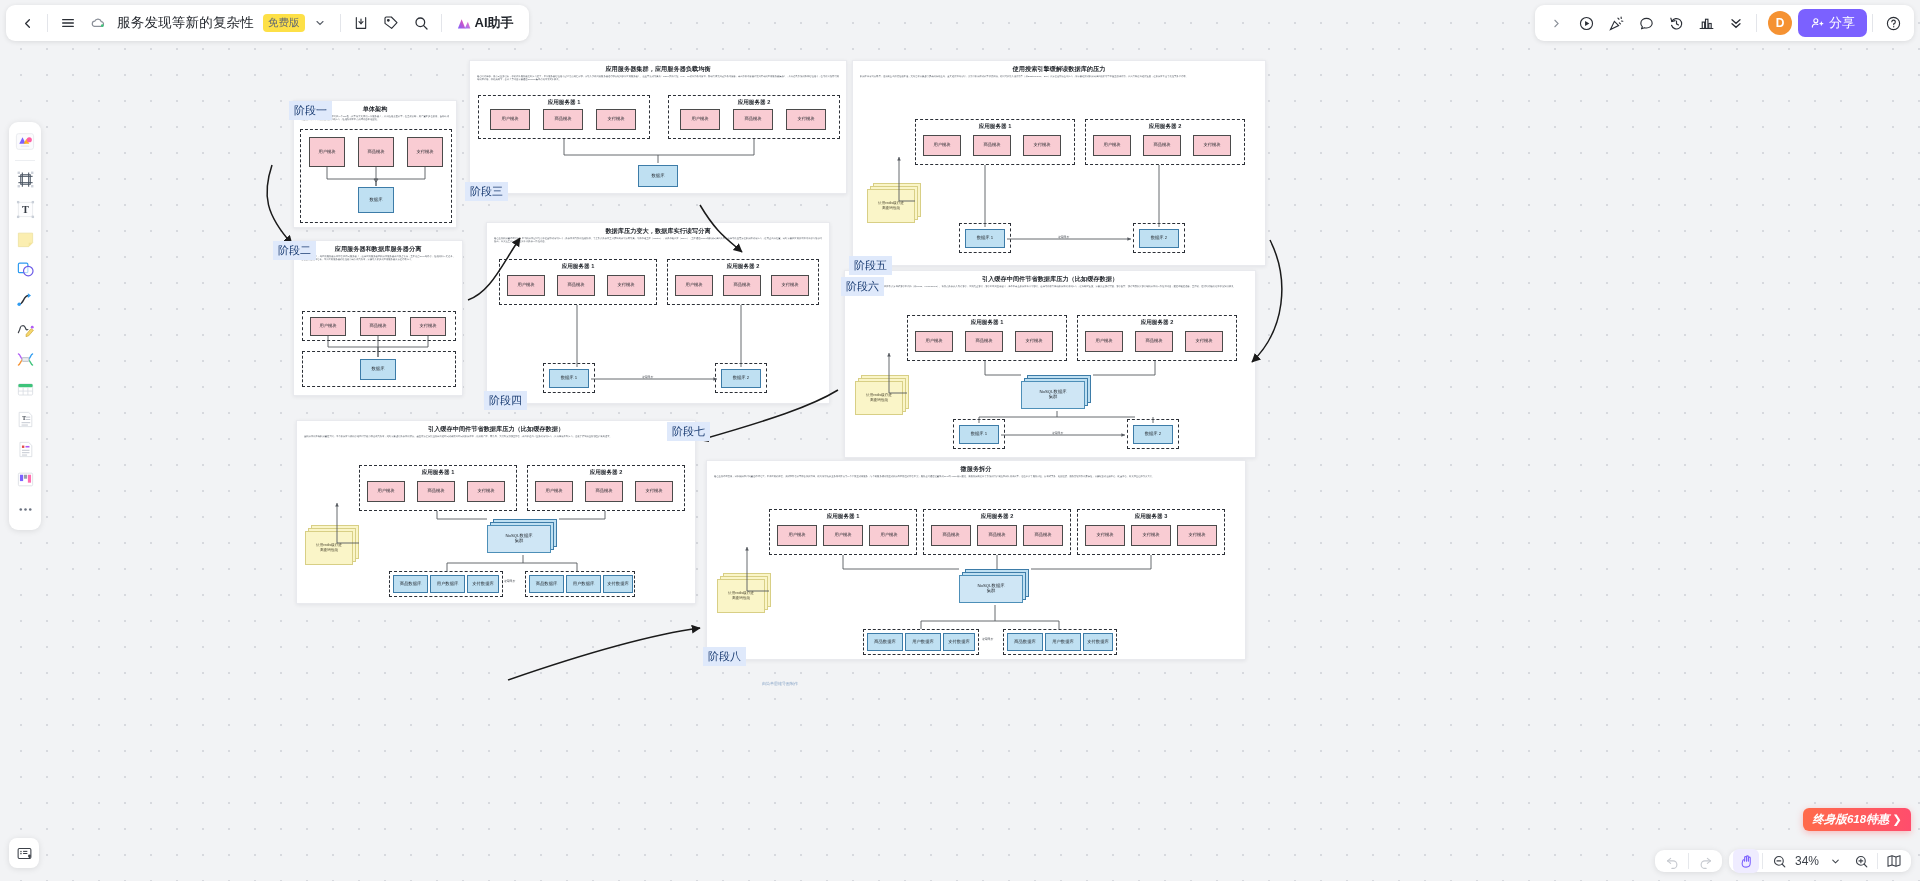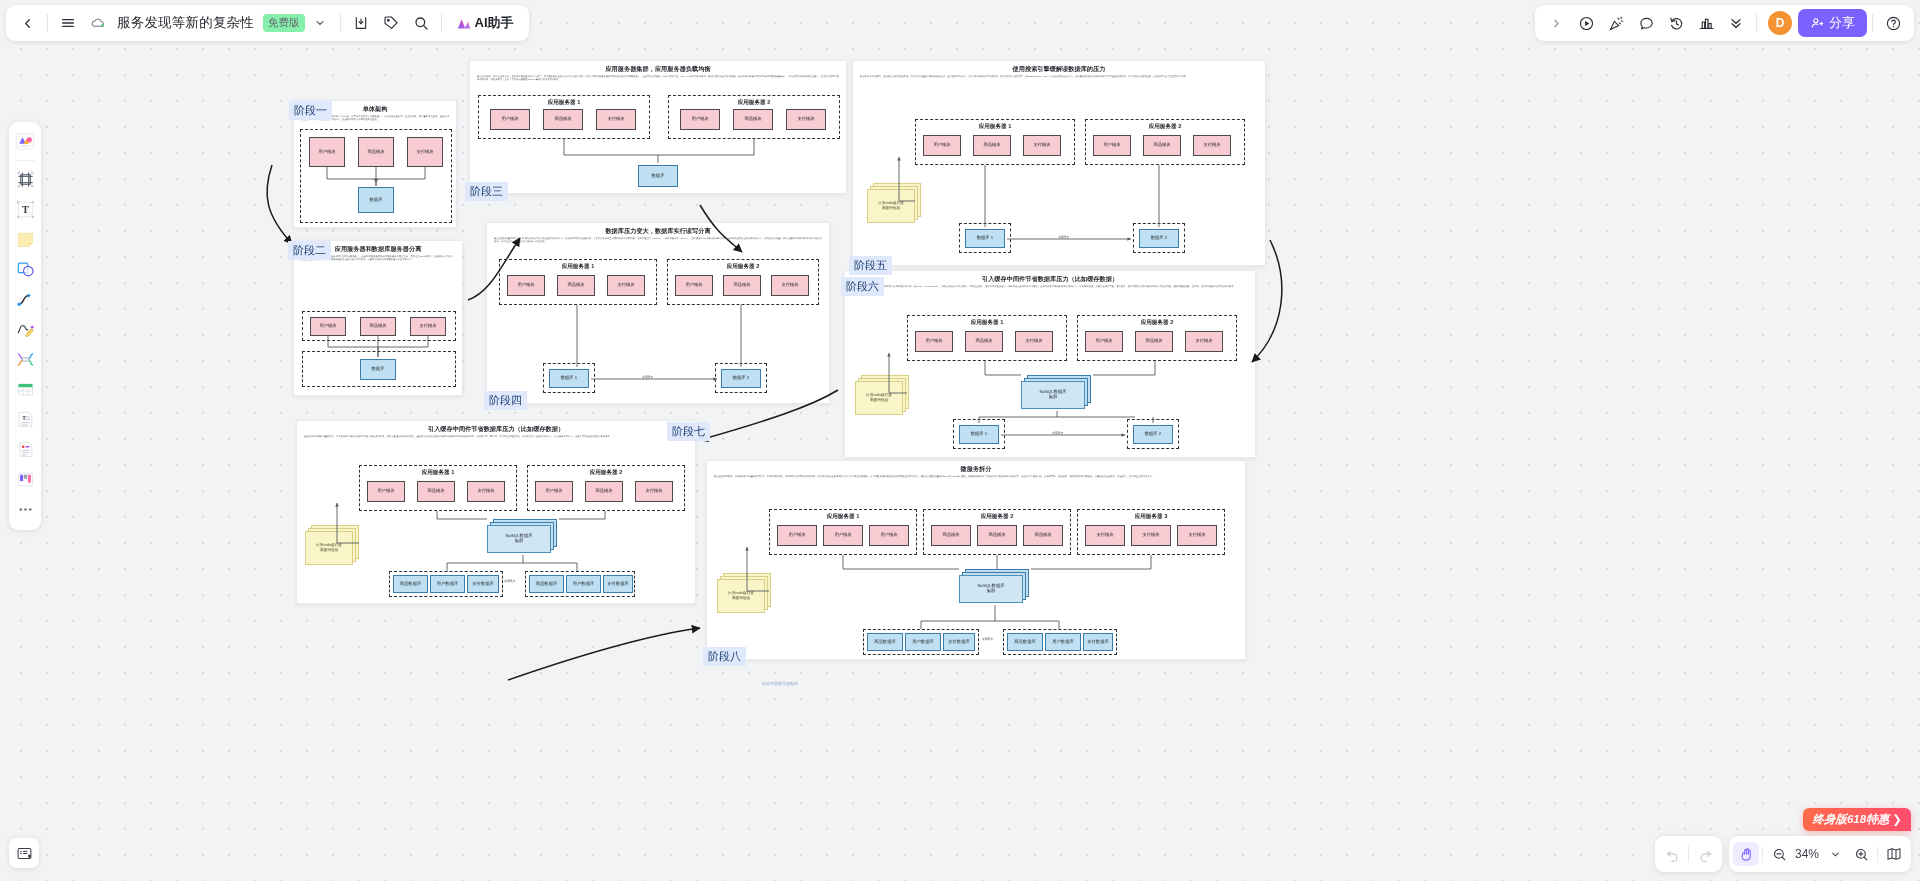--- a/index.html
+++ b/index.html
@@ -17,21 +17,21 @@
   .topbar-left {
     position: absolute; left: 6px; top: 5px; height: 36px;
     background: #fff; border-radius: 9px; display: flex; align-items: center;
     padding: 0 6px; box-shadow: 0 1px 5px rgba(0,0,0,.10);
     z-index: 60;
   }
   .tb-btn { width: 30px; height: 30px; display: flex; align-items: center; justify-content: center;
     border-radius: 6px; cursor: pointer; color: #2b2f36; }
   .tb-sep { width: 1px; height: 18px; background: #e3e5ea; margin: 0 5px; }
   .doc-title { font-size: 13.5px; color: #1f2329; white-space: nowrap; padding: 0 4px; letter-spacing: .2px; }
-  .badge-free { background: #86efac; color: #646a73; font-size: 10.5px; border-radius: 4px;
+  .badge-free { background: #fde047; color: #646a73; font-size: 10.5px; border-radius: 4px;
     padding: 2px 5px; margin-left: 5px; white-space: nowrap; }
   .ai-btn { display: flex; align-items: center; gap: 4px; padding: 0 9px; height: 28px;
     border-radius: 7px; cursor: pointer; font-size: 13px; font-weight: bold; color: #1f2329; }
 
   .topbar-right {
     position: absolute; right: 6px; top: 5px; height: 36px;
     background: #fff; border-radius: 9px; display: flex; align-items: center;
     padding: 0 6px; box-shadow: 0 1px 5px rgba(0,0,0,.10); z-index: 60;
   }
   .avatar { width: 24px; height: 24px; border-radius: 50%; background: #f59232; color: #fff;
@@ -52,21 +52,21 @@
     background: #fff; border-radius: 8px; box-shadow: 0 1px 6px rgba(0,0,0,.10);
     display:flex; align-items:center; justify-content:center; cursor:pointer; z-index: 55; }
 
   
   .promo { position: absolute; right: 9px; bottom: 50px; z-index: 58;
     background: linear-gradient(95deg,#ff6b4a,#ff4d6d); color: #fff; font-size: 11.5px;
     font-weight: bold; font-style: italic; padding: 4px 9px; border-radius: 6px 6px 0 6px;
     cursor: pointer; box-shadow: 0 2px 7px rgba(255,80,80,.35); white-space: nowrap; margin-left: 36px; }
   .bottombar { position: absolute; right: 9px; bottom: 9px; display: flex; gap: 7px; z-index: 58; }
   .bb-group { background: #fff; border-radius: 9px; box-shadow: 0 1px 6px rgba(0,0,0,.10);
-    display: flex; align-items: center; height: 36px; padding: 0 4px; }
+    display: flex; align-items: center; height: 22px; padding: 0 4px; }
   .bb-btn { width: 26px; height: 24px; display:flex; align-items:center; justify-content:center;
     border-radius: 6px; cursor:pointer; color:#3c4149; }
   .bb-btn.disabled { color: #c6c9cf; }
   .bb-btn.active { background: #efecff; color: #7b61ff; }
   .bb-sep { width:1px; height:16px; background:#e6e8ec; margin:0 3px; }
   .zoom-val { font-size: 12px; color: #3c4149; min-width: 30px; text-align: center; cursor: pointer; }
 
   
   .card { position: absolute; background: #fff; border: 1px solid #e9eaee;
     box-shadow: 0 1px 4px rgba(20,20,40,.07); }
@@ -114,21 +114,21 @@
       <div class="box pink" style="left:113px;top:36px;width:36px;height:30px;">支付模块</div>
       <div class="box blue" style="left:64px;top:86px;width:36px;height:26px;">数据库</div>
       <svg class="wires" width="164" height="128">
         <path class="wire" d="M33 66 L33 78 L82 78 L82 85"></path>
         <path class="wire" d="M82 66 L82 85"></path>
         <path class="wire" d="M131 66 L131 78 L82 78"></path>
         <path class="wire" d="M82 81 l-2 -3 l4 0 z" fill="#55595f"></path>
       </svg>
     </div>
 
-    <div class="stage-tag" style="left:288px;top:241px;">阶段二</div>
+    <div class="stage-tag" style="left:273px;top:241px;">阶段二</div>
     <div class="card" style="left:293px;top:240px;width:170px;height:156px;">
       <div class="card-title">应用服务器和数据库服务器分离</div>
       <div class="card-desc">数据库服务器上，与应用服务器分开部署在不同服务器上，这样应用服务器和数据库服务器各自独占资源，互不抢占CPU与内存，性能得到一定提升。随着业务量继续增长，单台应用服务器的处理能力再次成为瓶颈，需要引入更多的应用服务器来分担请求压力。</div>
       <div class="grp" style="left:8px;top:70px;width:154px;height:30px;"></div>
       <div class="grp" style="left:8px;top:110px;width:154px;height:36px;"></div>
       <div class="box pink" style="left:16px;top:76px;width:36px;height:19px;">用户模块</div>
       <div class="box pink" style="left:66px;top:76px;width:36px;height:19px;">商品模块</div>
       <div class="box pink" style="left:116px;top:76px;width:36px;height:19px;">支付模块</div>
       <div class="box blue" style="left:66px;top:118px;width:36px;height:21px;">数据库</div>
       <svg class="wires" width="170" height="156">

